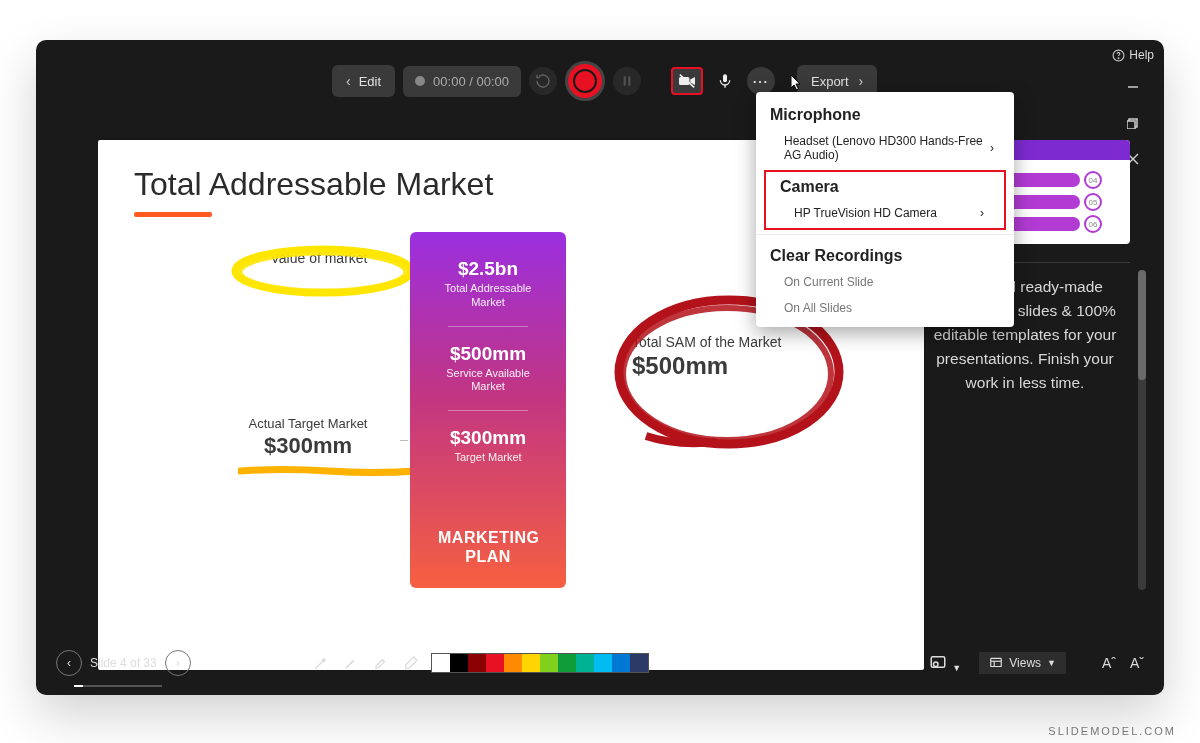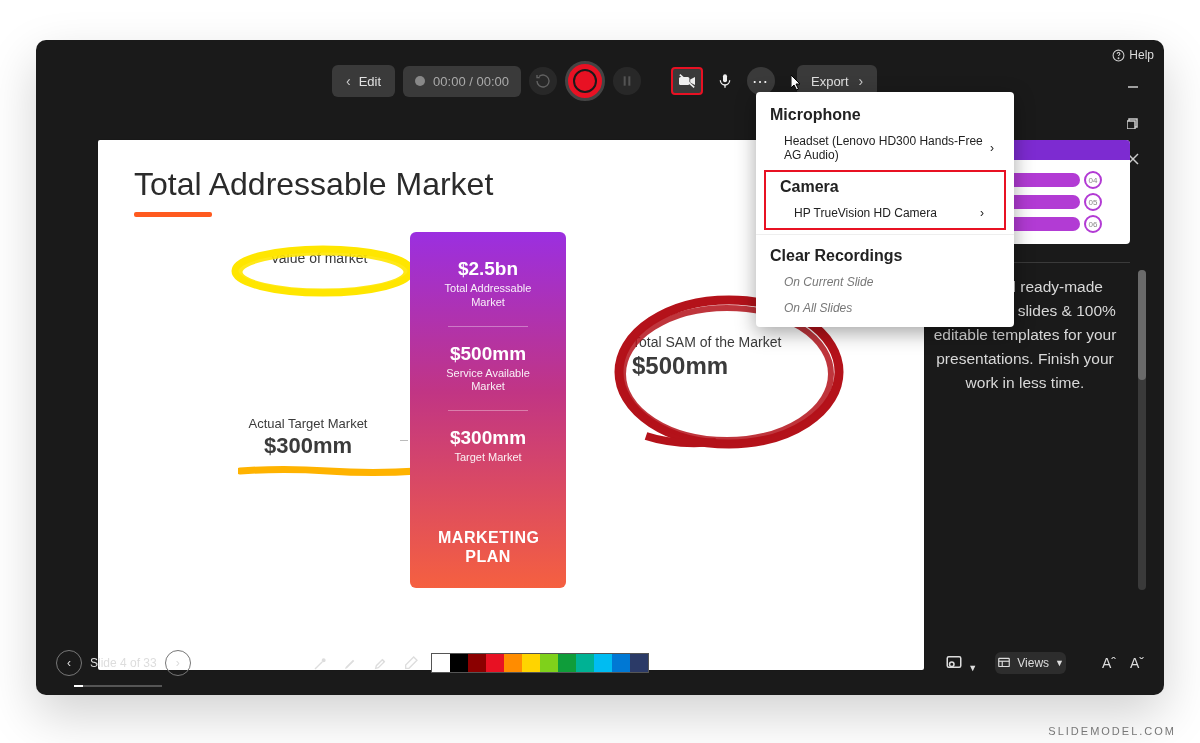--- a/index.html
+++ b/index.html
@@ -84,21 +84,21 @@
   
   .dropdown {
     position:absolute; left:720px; top:52px;
     width:258px; background:#fff; border-radius:4px;
     box-shadow:0 6px 20px rgba(0,0,0,.35);
     font-size:12px; color:#222; padding:6px 0;
     z-index:50;
   }
   .dropdown .sect { padding:8px 14px 4px; font-weight:700; font-size:16px; }
   .dropdown .item { padding:6px 20px 6px 28px; display:flex; justify-content:space-between; align-items:center; cursor:pointer; }
-  .dropdown .sub { color:#777;font-style:italic; }
+  .dropdown .sub { color:#777; }
   .dropdown hr { border:none; border-top:1px solid #eee; margin:4px 0; }
   .dropdown .red-box { border:2px solid #e81123; margin:2px 8px; padding:2px 0; }
   .dropdown .red-box .sect { padding-top:4px; }
 
   
   .stage {
     position:absolute; left:44px; top:100px;
     width:826px; height:530px;
     background:#fff; border-radius:2px;
     box-shadow:0 0 0 1px rgba(0,0,0,.06);
@@ -208,21 +208,21 @@
   .pen-tools .tool { width:20px;height:20px;display:flex;align-items:center;justify-content:center;cursor:pointer;color:#ddd; }
   .swatches { display:flex; margin-left:10px; border:1px solid #555; }
   .swatches .sw { width:18px;height:18px;cursor:pointer; }
   .sw.white{background:#fff;} .sw.black{background:#000;}
   .sw.darkred{background:#8b0000;} .sw.red{background:#e81123;}
   .sw.orange{background:#ff8c00;} .sw.yellow{background:#ffd400;}
   .sw.lime{background:#7fd11b;} .sw.green{background:#0f9d3a;}
   .sw.teal{background:#00b294;} .sw.cyan{background:#00bcf2;}
   .sw.blue{background:#0078d4;} .sw.navy{background:#2b3a67;}
   .rcluster { margin-left:auto; display:flex; align-items:center; gap:18px; }
-  .views { background:#2d2d2d; border-radius:6px; padding:4px 2px; display:flex; align-items:center; gap:6px; cursor:pointer; font-size:12px;}
+  .views { background:#2d2d2d; border-radius:0; padding:4px 10px; display:flex; align-items:center; gap:6px; cursor:pointer; font-size:12px;}
   .font-sz { display:flex; gap:14px; margin-left:18px; }
   .font-sz span { cursor:pointer; font-size:14px; }
 
   
   .brand {
     position:absolute; right:24px; bottom:6px;
     font-size:11px; letter-spacing:2px; color:#777;
   }
 </style>
 </head>

